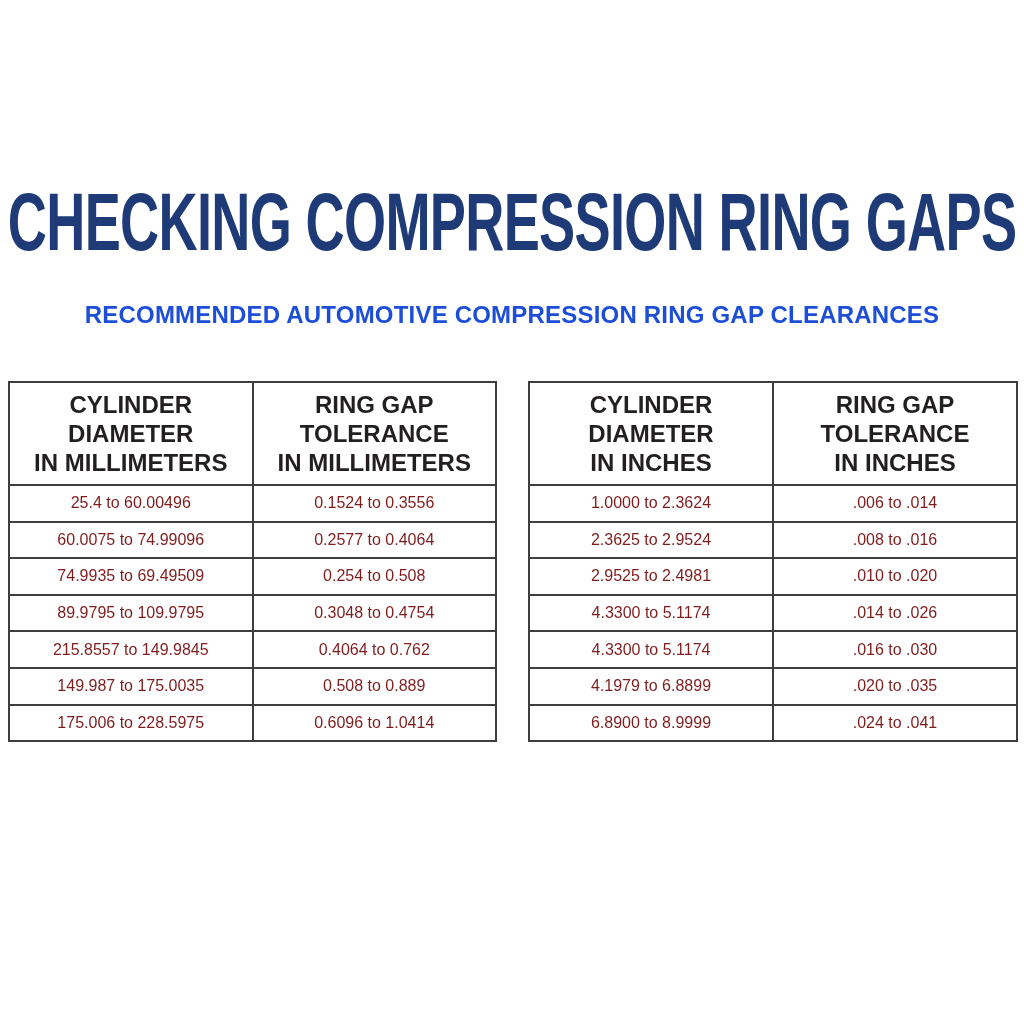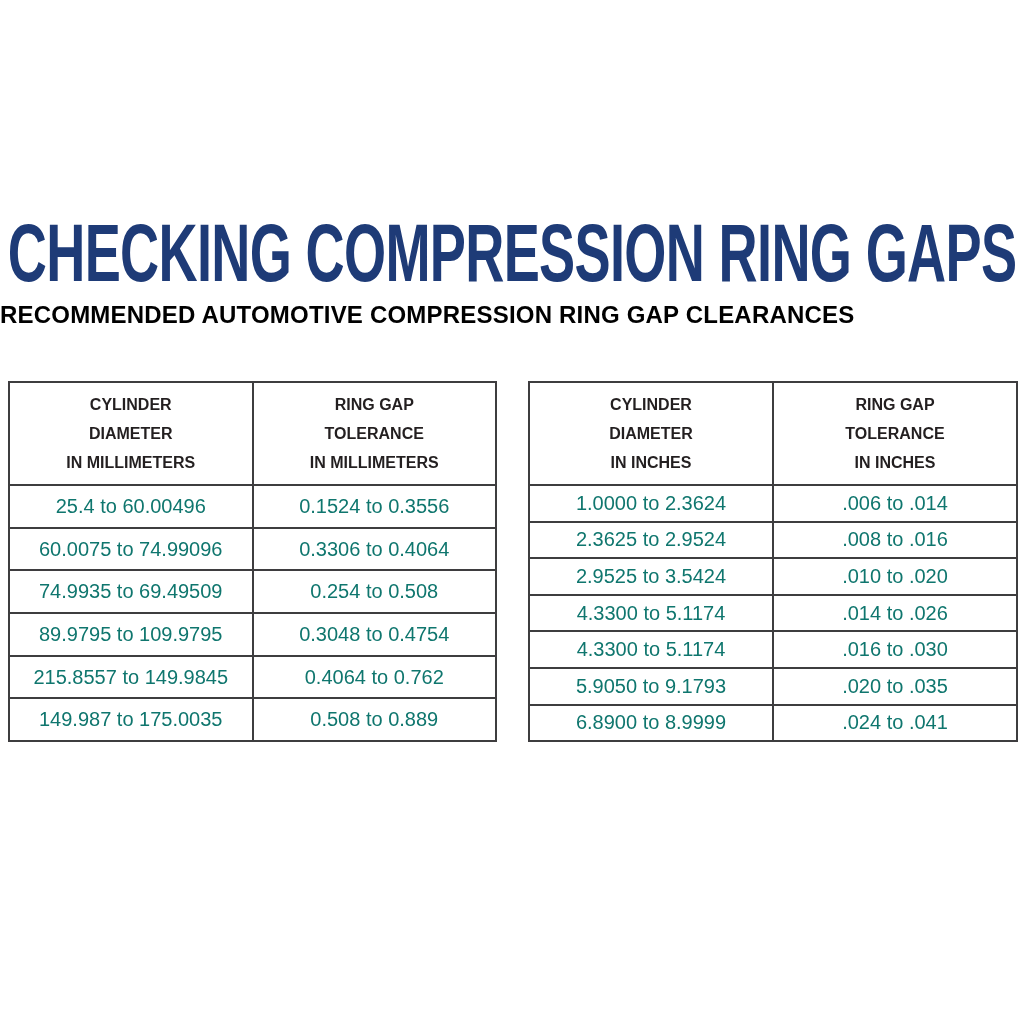--- a/index.html
+++ b/index.html
@@ -10,45 +10,45 @@
   body {
     width: 1024px;
     height: 1024px;
     position: relative;
     overflow: hidden;
     font-family: "Liberation Sans", sans-serif;
     color: #231f20;
   }
   .title-wrap {
     position: absolute;
-    top: 212px;
+    top: 181px;
     left: 0;
     width: 1024px;
     display: flex;
     justify-content: center;
   }
   .page-title {
     font-size: 82px;
     font-weight: bold;
     line-height: 1;
     color: #1e3b77;
     white-space: nowrap;
     letter-spacing: -1px;
     transform: scaleX(0.66);
     transform-origin: center;
   }
   .page-subtitle {
     position: absolute;
     top: 301px;
     left: 0;
-    width: 822px;
+    width: 1024px;
     text-align: center;
     font-size: 24px;
     font-weight: bold;
-    color: #000000;
+    color: #1d4ed8;
     letter-spacing: 0.2px;
     white-space: nowrap;
   }
   .tables-row {
     position: absolute;
     top: 381px;
     left: 8px;
     display: flex;
     gap: 31px;
   }
@@ -62,32 +62,32 @@
   .spec-table th,
   .spec-table td {
     border: 2px solid #3e3d3f;
     text-align: center;
     vertical-align: middle;
     padding: 0;
     overflow: hidden;
   }
   .spec-table th {
     height: 101px;
-    font-size: 16px;
+    font-size: 24px;
     font-weight: bold;
     line-height: 29px;
     white-space: pre-line;
     color: #231f20;
     margin-top: 11px;
   }
   .spec-table td {
     height: 34.6px;
-    font-size: 20px;
+    font-size: 16px;
     font-weight: normal;
-    color: #0f766e;
+    color: #7f1d1d;
   }
   .spec-table col { width: 50%; }
 </style>
 </head>
 <body>
 
 <div class="title-wrap">
   <div class="page-title">CHECKING COMPRESSION RING GAPS</div>
 </div>
 
@@ -110,37 +110,41 @@
 IN MILLIMETERS</th>
       </tr>
     </thead>
     <tbody>
       <tr>
         <td>25.4 to 60.00496</td>
         <td>0.1524 to 0.3556</td>
       </tr>
       <tr>
         <td>60.0075 to 74.99096</td>
-        <td>0.3306 to 0.4064</td>
+        <td>0.2577 to 0.4064</td>
       </tr>
       <tr>
         <td>74.9935 to 69.49509</td>
         <td>0.254 to 0.508</td>
       </tr>
       <tr>
         <td>89.9795 to 109.9795</td>
         <td>0.3048 to 0.4754</td>
       </tr>
       <tr>
         <td>215.8557 to 149.9845</td>
         <td>0.4064 to 0.762</td>
       </tr>
       <tr>
         <td>149.987 to 175.0035</td>
         <td>0.508 to 0.889</td>
+      </tr>
+      <tr>
+        <td>175.006 to 228.5975</td>
+        <td>0.6096 to 1.0414</td>
       </tr>
     </tbody>
   </table>
 
   <table class="spec-table tbl-in">
     <colgroup>
         <col>
         <col>
       </colgroup>
     <thead>
@@ -156,33 +160,33 @@
     <tbody>
       <tr>
         <td>1.0000 to 2.3624</td>
         <td>.006 to .014</td>
       </tr>
       <tr>
         <td>2.3625 to 2.9524</td>
         <td>.008 to .016</td>
       </tr>
       <tr>
-        <td>2.9525 to 3.5424</td>
+        <td>2.9525 to 2.4981</td>
         <td>.010 to .020</td>
       </tr>
       <tr>
         <td>4.3300 to 5.1174</td>
         <td>.014 to .026</td>
       </tr>
       <tr>
         <td>4.3300 to 5.1174</td>
         <td>.016 to .030</td>
       </tr>
       <tr>
-        <td>5.9050 to 9.1793</td>
+        <td>4.1979 to 6.8899</td>
         <td>.020 to .035</td>
       </tr>
       <tr>
         <td>6.8900 to 8.9999</td>
         <td>.024 to .041</td>
       </tr>
     </tbody>
   </table>
 
 </div>

